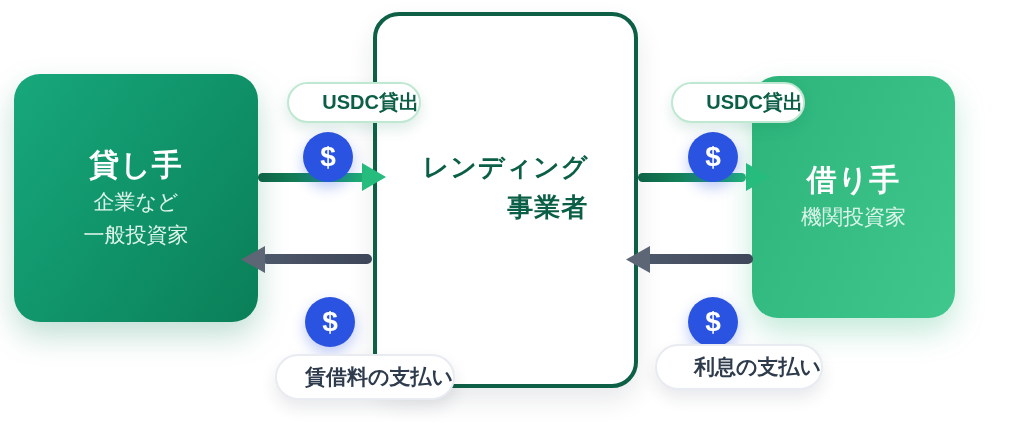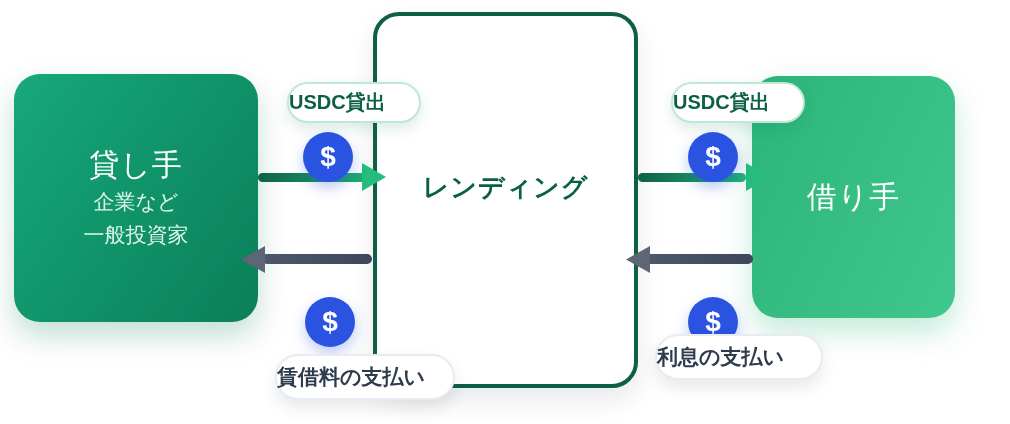--- a/index.html
+++ b/index.html
@@ -42,21 +42,21 @@
     box-shadow:0 14px 30px rgba(44,180,122,.28);
   }
   .box-operator{
     left:373px;top:12px;width:265px;height:376px;
     background:#ffffff;
     border:4px solid var(--operator-border);
     box-shadow:0 12px 26px rgba(30,41,59,.10);
     z-index:1;
   }
   .green-title{
-    color:#ffffff;font-size:30px;font-weight:normal;
+    color:#ffffff;font-size:30px;font-weight:bold;
     letter-spacing:1px;
   }
   .green-subtitle{
     color:var(--box-subtitle);font-size:21px;line-height:1.55;
   }
   .op-title{
     color:var(--operator-title);font-size:26px;font-weight:bold;
     line-height:1.55;letter-spacing:1px;margin-bottom:26px;text-align:right;
   }
   .op-subtitle{
@@ -88,21 +88,21 @@
     position:absolute;width:50px;height:50px;border-radius:50%;
     background:var(--dollar-blue);
     display:flex;align-items:center;justify-content:center;
     color:#ffffff;font-size:28px;font-weight:bold;
     box-shadow:0 6px 14px rgba(38,83,226,.30);
     z-index:4;
   }
   
   .pill{
     position:absolute;
-    display:flex;align-items:center;justify-content:flex-start;
+    display:flex;align-items:center;justify-content:flex-end;
     border-radius:999px;background:#ffffff;
     white-space:nowrap;z-index:5;
   }
   .pill-usdc{
     border:2px solid var(--usdc-pill-border);
     color:var(--usdc-pill-text);
     font-size:20px;font-weight:bold;
     box-shadow:0 6px 14px rgba(16,118,83,.14);
   }
   .pill-payment{
@@ -121,26 +121,28 @@
     <div class="green-title">貸し手</div>
     <div class="green-subtitle">
       <div>企業など</div>
       <div>一般投資家</div>
     </div>
   </div>
 
   <div class="box box-operator">
     <div class="op-title">
       <div>レンディング</div>
+      <div>事業者</div>
     </div>
   </div>
 
   <div class="box box-borrower">
     <div class="green-title">借り手</div>
     <div class="green-subtitle">
+      <div>機関投資家</div>
     </div>
   </div>
 
   <div class="arrow-line line-green" style="left:258px;top:173px;width:112px;"></div>
   <div class="arrow-head head-right" style="left:362px;top:163px;"></div>
 
   <div class="arrow-line line-green" style="left:638px;top:173px;width:108px;"></div>
   <div class="arrow-head head-right" style="left:746px;top:163px;"></div>
 
   <div class="arrow-line line-dark" style="left:262px;top:254px;width:110px;"></div>
@@ -165,17 +167,17 @@
   <div class="pill pill-usdc" style="left:287px;top:82px;width:134px;height:41px;">
     <span>USDC貸出</span>
   </div>
   <div class="pill pill-usdc" style="left:671px;top:82px;width:134px;height:41px;">
     <span>USDC貸出</span>
   </div>
 
   <div class="pill pill-payment" style="left:275px;top:354px;width:180px;height:46px;">
     <span>賃借料の支払い</span>
   </div>
-  <div class="pill pill-payment" style="left:655px;top:334px;width:168px;height:46px;">
+  <div class="pill pill-payment" style="left:655px;top:344px;width:168px;height:46px;">
     <span>利息の支払い</span>
   </div>
 
 </div>
 
 </body></html>

